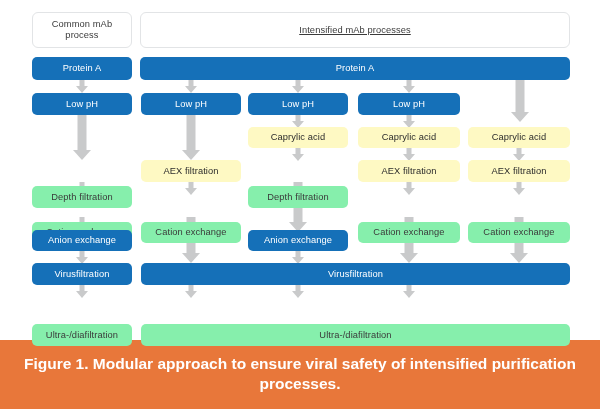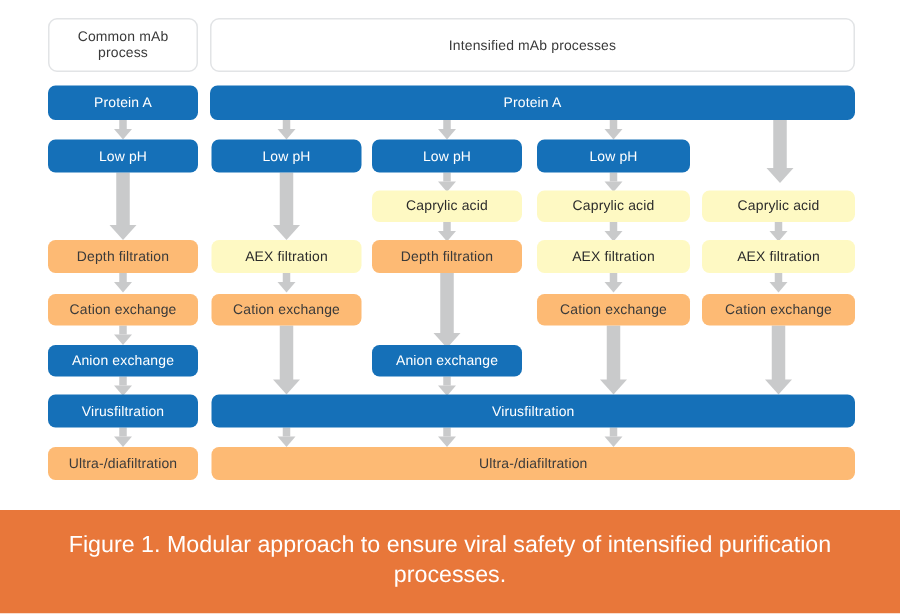--- a/index.html
+++ b/index.html
@@ -21,21 +21,21 @@
     text-align:center;
     border-radius:5px;
     font-size:9.3px;
     line-height:11px;
     letter-spacing:.1px;
     z-index:3;
     padding:0 3px;
   }
   .node.blue{background:#1570b8;color:#ffffff;}
   .node.yellow{background:#fef9c3;color:#2b2b2b;}
-  .node.grey{background:#fdba74;color:#3a3a3a;}
+  .node.grey{background:#86efac;color:#3a3a3a;margin-top:26px;}
   .node.header{
     background:#ffffff;color:#3a3a3a;
     border:1px solid #e2e4e6;border-radius:6px;
     font-size:9.3px;
   }
 
   
   .arrow{position:absolute;z-index:1;}
   .arrow .shaft{
     position:absolute;left:50%;top:0;transform:translateX(-50%);
@@ -58,38 +58,38 @@
   
   #caption{
     position:absolute;left:0;top:340px;width:600px;height:69px;
     background:#e8773a;
     display:flex;align-items:center;justify-content:center;
     box-sizing:border-box;
     padding:4px 20px 6px 20px;
   }
   #caption .txt{
     color:#ffffff;
-    font-weight:normal;
+    font-weight:bold;
     font-size:15.5px;
     line-height:20px;
     text-align:center;
     font-family:"Liberation Sans", sans-serif;
   }
 </style>
 </head>
 <body>
 
 <div id="root">
 
   <div id="diagram">
 
     <div class="node header" style="left:32px;top:12px;width:100px;height:36px;">
       <span>Common mAb process</span>
     </div>
-    <div class="node header" style="left:140px;top:12px;width:430px;height:36px;">
+    <div class="node header" style="left:140px;top:12px;width:430px;height:36px;text-decoration:underline;">
       <span>Intensified mAb processes</span>
     </div>
 
     <div class="node blue" style="left:32px;top:57px;width:100px;height:23px;">
       <span>Protein A</span>
     </div>
     <div class="node blue" style="left:140px;top:57px;width:430px;height:23px;">
       <span>Protein A</span>
     </div>
 

